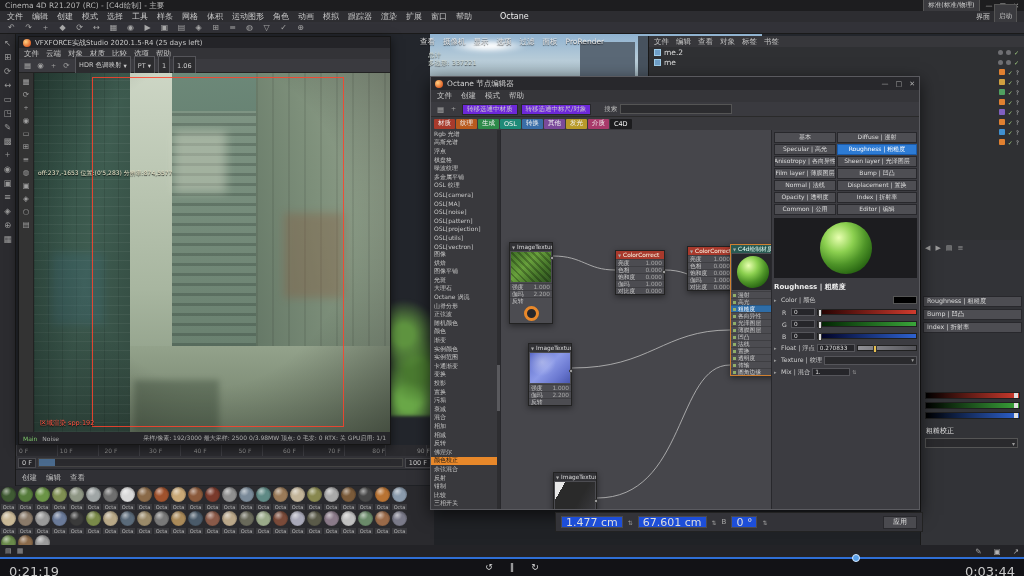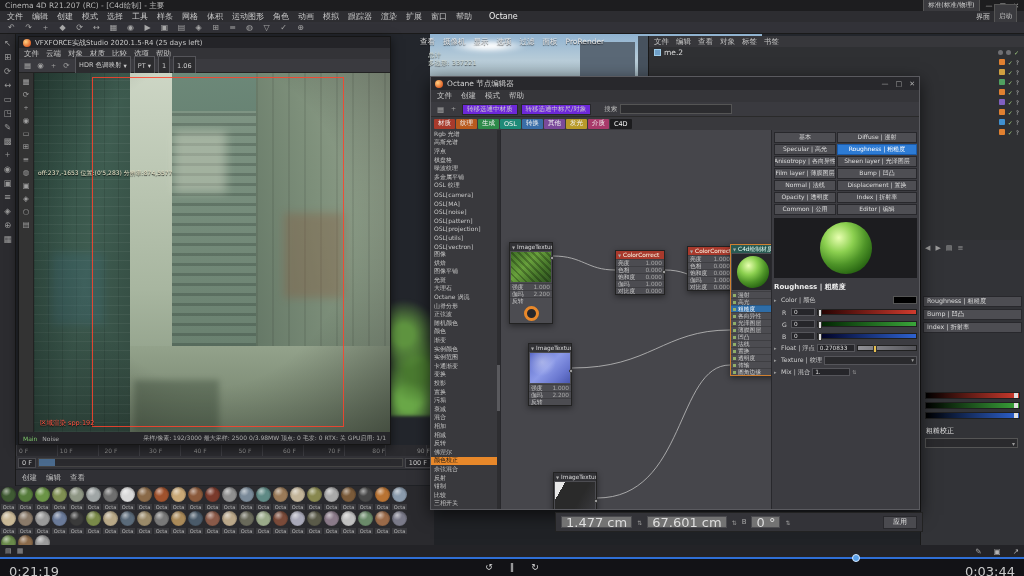--- a/index.html
+++ b/index.html
@@ -6,21 +6,21 @@
 html,body{background:#000}
 .screen{position:relative;width:1024px;height:576px;overflow:hidden;background:#202226;
   font-family:"DejaVu Sans","Liberation Sans",sans-serif;color:#c8c8c8;font-size:8px}
 .abs{position:absolute}
 
 .titlebar{left:0;top:0;width:1024px;height:11px;background:#1d1d1f;display:flex;align-items:center;gap:6px;padding:0 5px;font-size:7.5px;color:#b5b5b5}
 .tb-right{margin-left:auto;display:flex;gap:6px;align-items:center}
 .mb-box{background:#3a3a3e;border:1px solid #555;padding:0 4px;height:26px;display:flex;align-items:center;font-size:6.5px;color:#ccc}
 .winctl{display:flex;gap:7px;font-size:7px;color:#aaa}
 .menubar{left:0;top:11px;width:1024px;height:11px;background:#2d2d31;display:flex;align-items:center;gap:9px;padding:0 7px;font-size:8px;color:#c9c9c9}
-.menubar .octane{margin-left:8px;color:#efefef}
+.menubar .octane{margin-left:19px;color:#efefef}
 .mb-rgt{margin-left:auto;display:flex;gap:4px;align-items:center;font-size:7px}
 .toolbar{left:0;top:22px;width:1024px;height:12px;background:#323238;display:flex;align-items:center;gap:2px;padding:0 4px;border-bottom:1px solid #1a1a1a}
 .tbi{width:15px;height:11px;display:flex;align-items:center;justify-content:center;font-size:8px;color:#a8a8a8}
 .left-toolbar{left:0;top:34px;width:16px;height:452px;background:#2c2c30;display:flex;flex-direction:column;align-items:center;gap:1px;padding-top:2px;border-right:1px solid #1a1a1a}
 .lti{width:13px;height:13px;display:flex;align-items:center;justify-content:center;font-size:8.5px;color:#9a9a9a}
 
 .viewport{left:16px;top:34px;width:1008px;height:411px;background:#23262c;overflow:hidden}
 .sky{position:absolute;left:414px;top:0;width:332px;height:44px;background:linear-gradient(180deg,#8fb2d0,#b9cdd9 60%,#9fb2ba)}
 .sky div{position:absolute}
 .cloud{left:18px;top:5px;width:80px;height:14px;background:radial-gradient(ellipse,#fff 20%,rgba(255,255,255,0) 70%);filter:blur(2px)}
@@ -137,21 +137,21 @@
 .rp-box{background:#26262a;border:1px solid #55555a;height:8px;display:flex;align-items:center;padding:0 2px;font-size:5.8px;color:#ddd}
 .rp-swatch{width:24px;height:8px;background:#000;border:1px solid #555;margin-left:auto}
 .rgb-track{flex:1;height:6px;border:1px solid #202020;position:relative}
 .rgb-hnd{position:absolute;left:0;top:-1px;width:4px;height:8px;background:#ddd;border:1px solid #333}
 .float-track{flex:1;height:6px;background:linear-gradient(90deg,#909095,#55555a);border:1px solid #202020;position:relative}
 .f-hnd{position:absolute;top:-1px;width:4px;height:8px;background:#e8c050;border:1px solid #333}
 .dd{flex:1;height:9px;background:#2a2a2d;border:1px solid #55555a;display:flex;align-items:center;justify-content:flex-end;padding:0 2px;font-size:5.5px;color:#999}
 .stp{font-size:5px;color:#999}
 
 .coords{left:555px;top:512px;width:368px;height:20px;background:#333338;border:1px solid #222;display:flex;align-items:center;gap:5px;padding:0 5px}
-.co-box{background:#737373;border:1px solid #4a4a4e;height:12px;display:flex;align-items:center;padding:0 4px;font-size:13px;color:#ddd}
+.co-box{background:#1d4ed8;border:1px solid #4a4a4e;height:12px;display:flex;align-items:center;padding:0 4px;font-size:11px;color:#ddd}
 .co-st{font-size:6px;color:#999}
 .co-btn{margin-left:auto;background:#4a4a4f;border:1px solid #28282c;height:13px;padding:0 9px;display:flex;align-items:center;font-size:7px;color:#ddd}
 .bstatus{left:0;top:545px;width:1024px;height:12px;background:#232327;display:flex;align-items:center;gap:6px;padding:0 5px;font-size:7px;color:#999}
 .bs-right{margin-left:auto;display:flex;gap:12px;font-size:7.5px;color:#b5b5b5}
 .player{left:0;top:557px;width:1024px;height:19px;background:#121216}
 .pl-line{position:absolute;left:0;top:0;width:100%;height:2px;background:#2f6fd6}
 .pl-dot{position:absolute;top:-3px;width:8px;height:8px;border-radius:50%;background:#5aa0e8;border:1px solid #d6e8ff;transform:translateX(-50%)}
 .pl-time{position:absolute;top:7px;font-size:13px;color:#c8c8c8}
 .pl-controls{position:absolute;left:50%;top:5px;transform:translateX(-50%);display:flex;gap:17px;font-size:9px;color:#d5d5d5}
 .wire-svg{position:absolute;left:0;top:0;width:100%;height:100%}
@@ -281,20 +281,29 @@
         <span>查看</span>
         <span>对象</span>
         <span>标签</span>
         <span>书签</span>
       </div>
     <div>
 
     <div class="om-row">
         <span class="om-cube"></span>
         <span>me.2</span>
+        <span class="om-right">
+          <span class="om-dot"></span>
+          <span class="om-dot"></span>
+          <span class="om-chk">✓</span>
+        </span>
+      </div>
+        <div class="om-row">
+        <span class="om-cube"></span>
+        <span>me</span>
         <span class="om-right">
           <span class="om-dot"></span>
           <span class="om-dot"></span>
           <span class="om-chk">✓</span>
         </span>
       </div>
       </div>
     <div>
 
     <div class="om-row">

